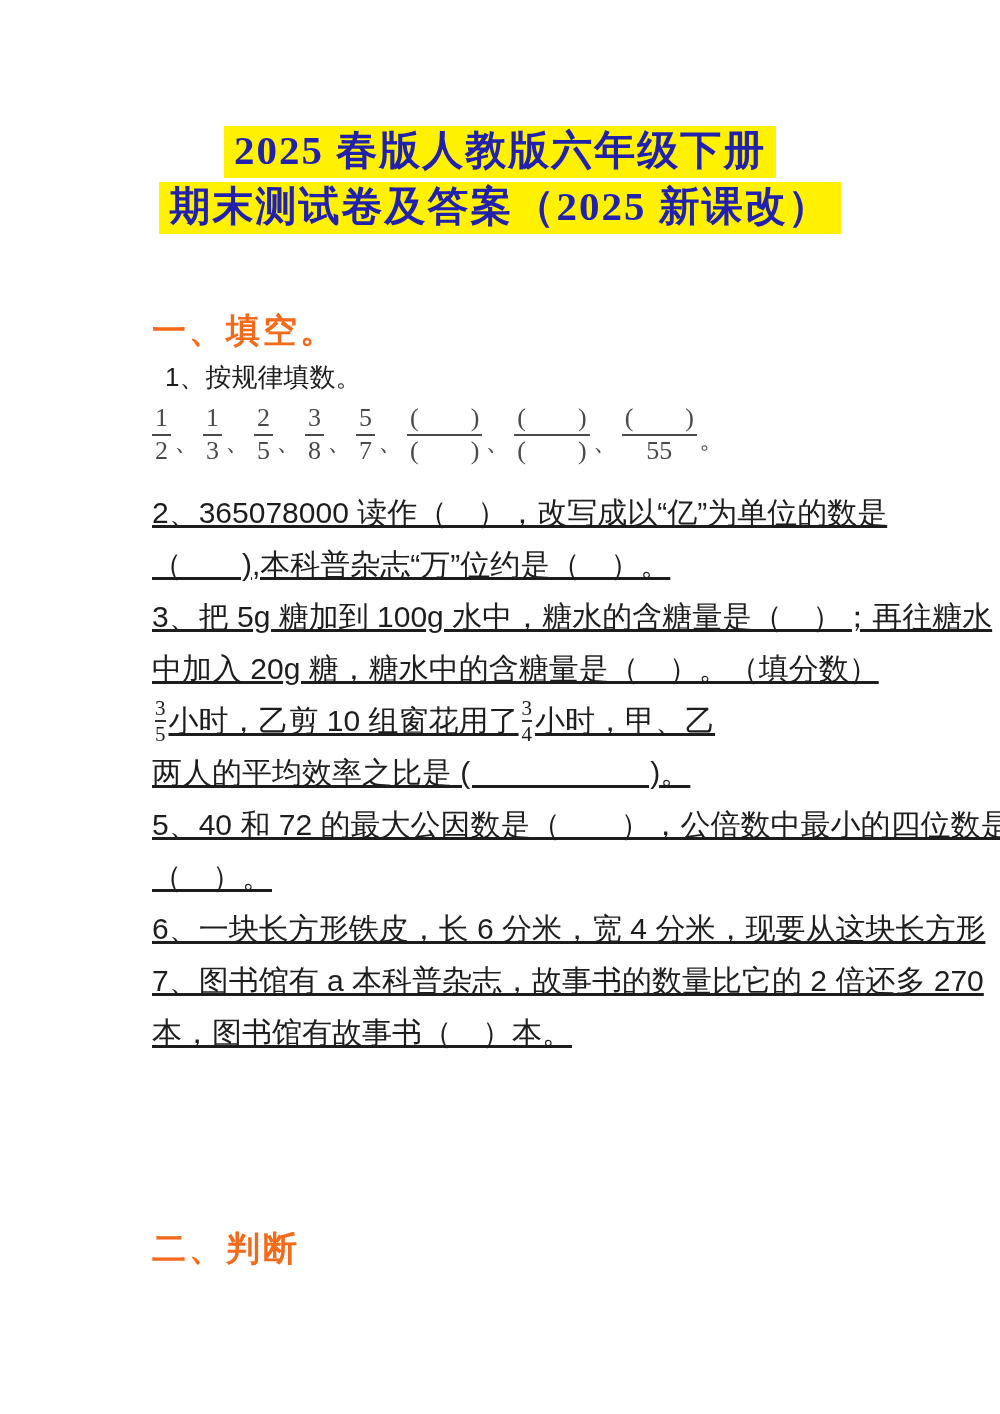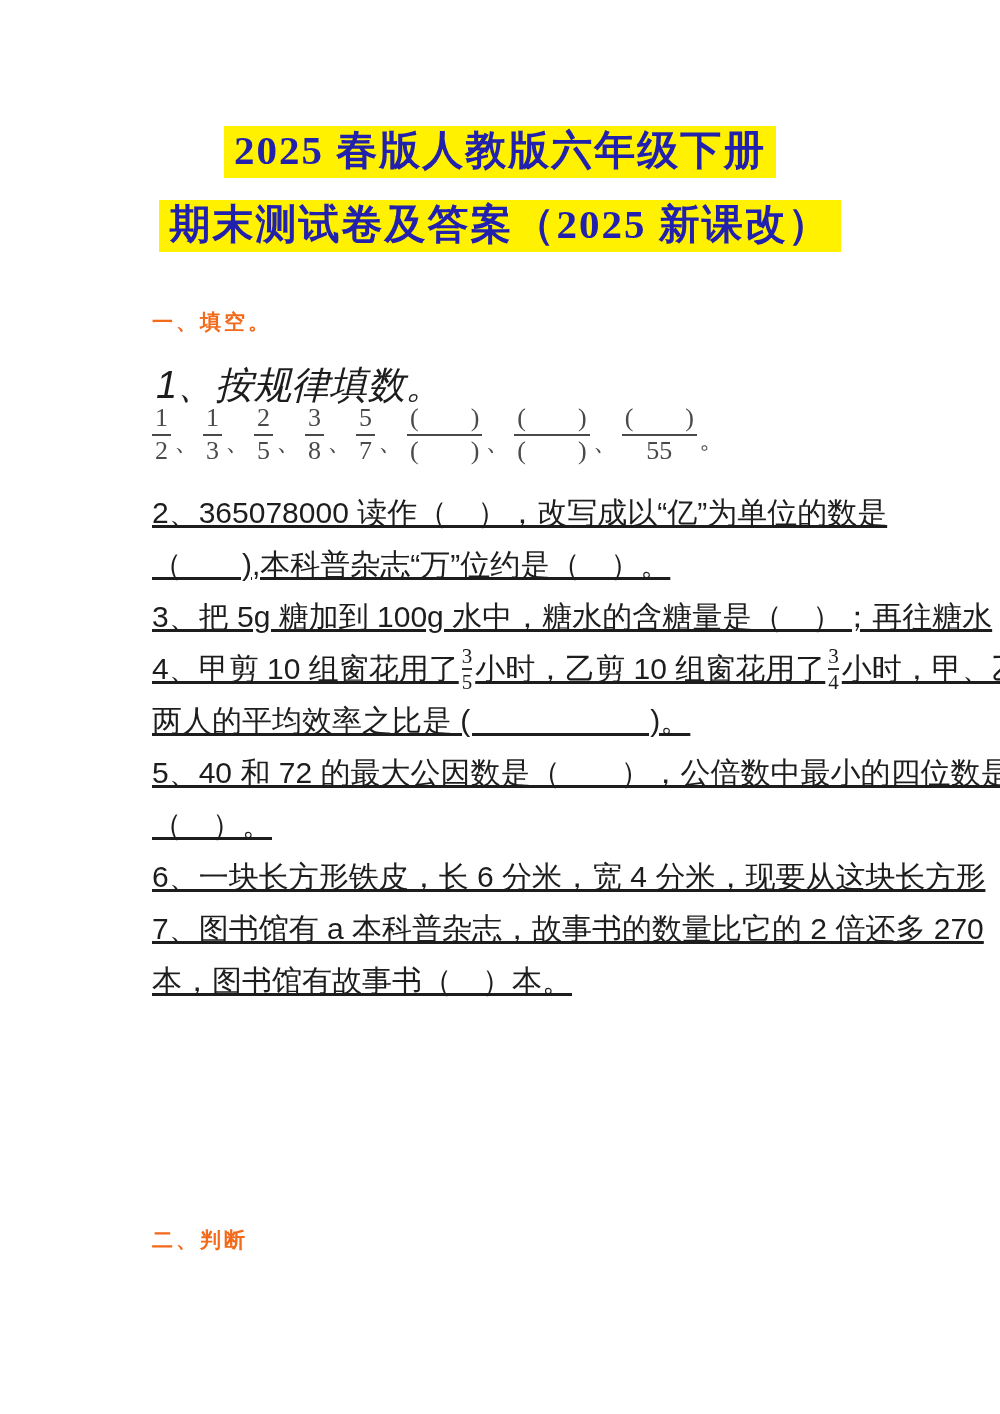--- a/index.html
+++ b/index.html
@@ -8,28 +8,28 @@
     font-family:"Liberation Sans","DejaVu Sans",sans-serif; color:#1d1d1d;
     overflow:hidden;
   }
   
   .title-wrap { position:absolute; top:126px; left:0; width:100%; text-align:center;
     font-family:"Liberation Serif","DejaVu Serif",serif; font-weight:bold; }
   .title-line {
     display:inline-block; background:#FFF100; color:#2121AD;
     font-size:41px; line-height:1.12; padding:2px 10px 4px; letter-spacing:2px;
   }
-  .title-line + br + .title-line { margin-top:22px; }
+  .title-line + br + .title-line { margin-top:4px; }
   
   .sec-head {
     position:absolute; left:152px; color:#F26A1A; font-weight:bold;
-    font-size:21px; letter-spacing:3px;
+    font-size:34px; letter-spacing:3px;
   }
   
-  .q1line { position:absolute; left:156px; top:360px; font-size:38px; white-space:nowrap;font-style:italic; }
+  .q1line { position:absolute; left:165px; top:360px; font-size:26px; white-space:nowrap; }
   
   .fracrow {
     position:absolute; left:152px; top:404px; display:flex; align-items:center;
     font-family:"Liberation Serif","DejaVu Serif",serif; color:#4a4a4a; font-size:26px;
   }
   .frac { display:inline-flex; flex-direction:column; align-items:center; line-height:1.1; }
   .frac .bar { align-self:stretch; height:0; border-top:2px solid #4a4a4a; margin:1px 0; }
   .frac .fnum, .frac .fden { padding:0 3px; white-space:nowrap; }
   .sep { align-self:center; margin-top:14px; padding:0 3px; color:#4a4a4a; }
   .period { align-self:flex-end; margin-bottom:8px; padding-left:2px; color:#4a4a4a; }
@@ -109,21 +109,22 @@
         <span class="bar"></span>
         <span class="fden">55</span>
       </span>
     <span class="period">。</span>
   </div>
 
   <div class="qflow">
     <div class="tline">2、365078000 读作（　），改写成以“亿”为单位的数是</div>
     <div class="tline">（　　),本科普杂志“万”位约是（　）。</div>
     <div class="tline">3、把 5g 糖加到 100g 水中，糖水的含糖量是（　）；再往糖水</div>
-    <div class="tline"><span>4、甲剪 10 组窗花用了</span><span class="ifrac">
+    <div class="tline">中加入 20g 糖，糖水中的含糖量是（　）。（填分数）</div>
+    <div class="tline"><span class="ifrac">
           <span>3</span>
           <span class="bar"></span>
           <span>5</span>
         </span><span>小时，乙剪 10 组窗花用了</span><span class="ifrac">
           <span>3</span>
           <span class="bar"></span>
           <span>4</span>
         </span><span>小时，甲、乙</span></div>
     <div class="tline">两人的平均效率之比是 (　　　　　　)。</div>
     <div class="tline">5、40 和 72 的最大公因数是（　　），公倍数中最小的四位数是</div>

